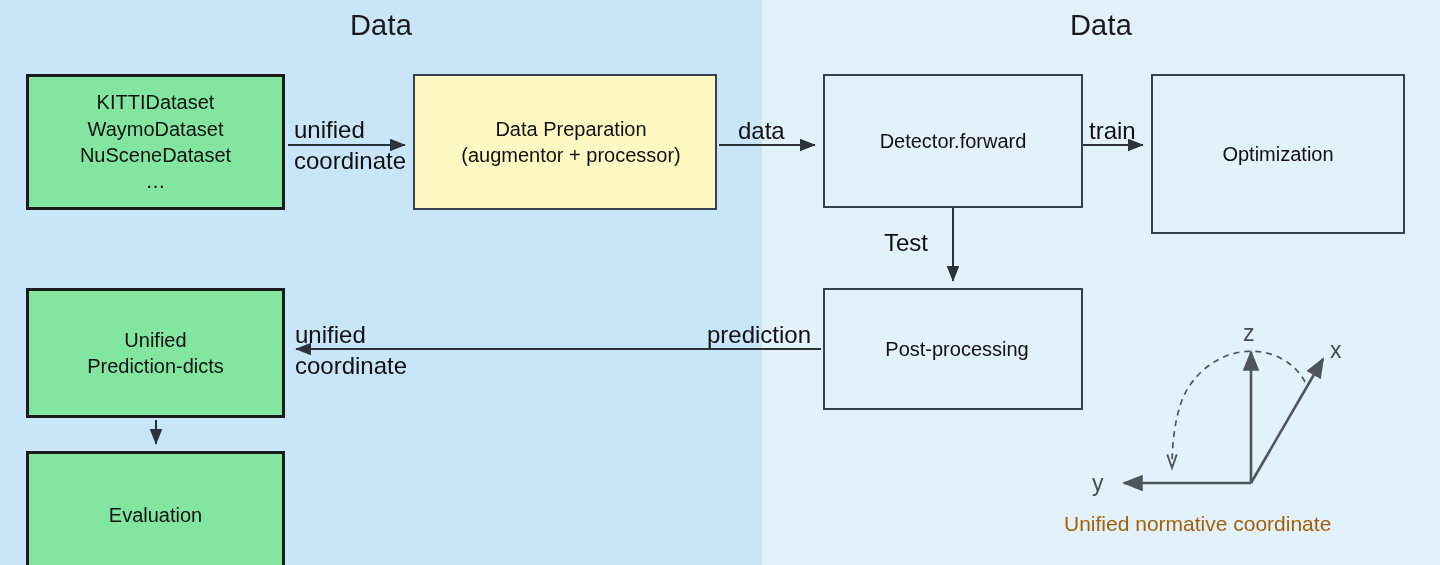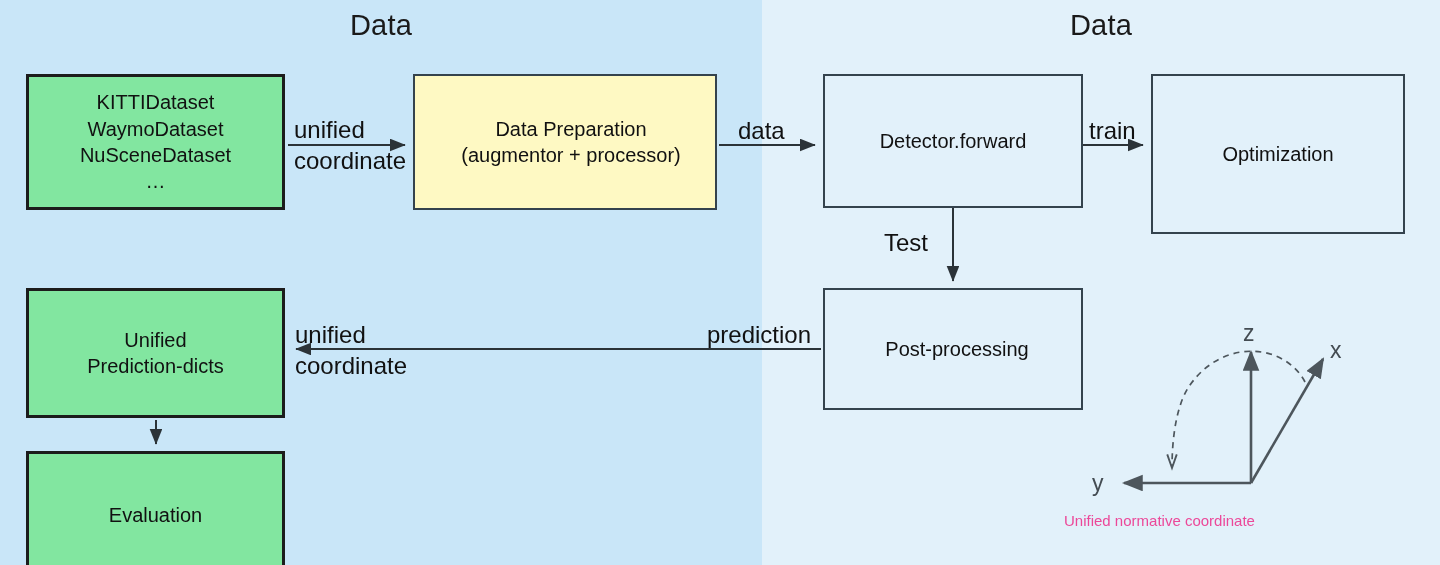--- a/index.html
+++ b/index.html
@@ -81,22 +81,22 @@
     height: 565px;
     pointer-events: none;
   }
   .axis-label {
     position: absolute;
     font-size: 23px;
     color: #444c52;
   }
   .coord-caption {
     position: absolute;
-    font-size: 15px;
-    color: #ec4899;
+    font-size: 21px;
+    color: #a16207;
     white-space: nowrap;
   }
 </style>
 </head>
 <body>
 
 <div id="canvas">
 
   <div class="panel" id="panel-data">
     <div class="panel-title">Data</div>

